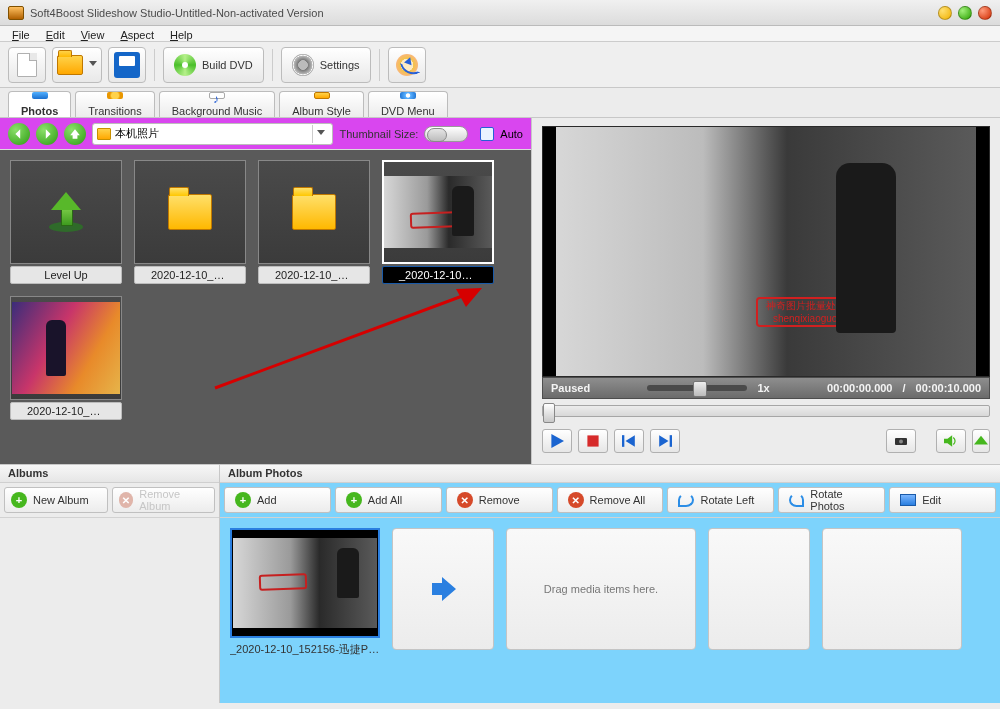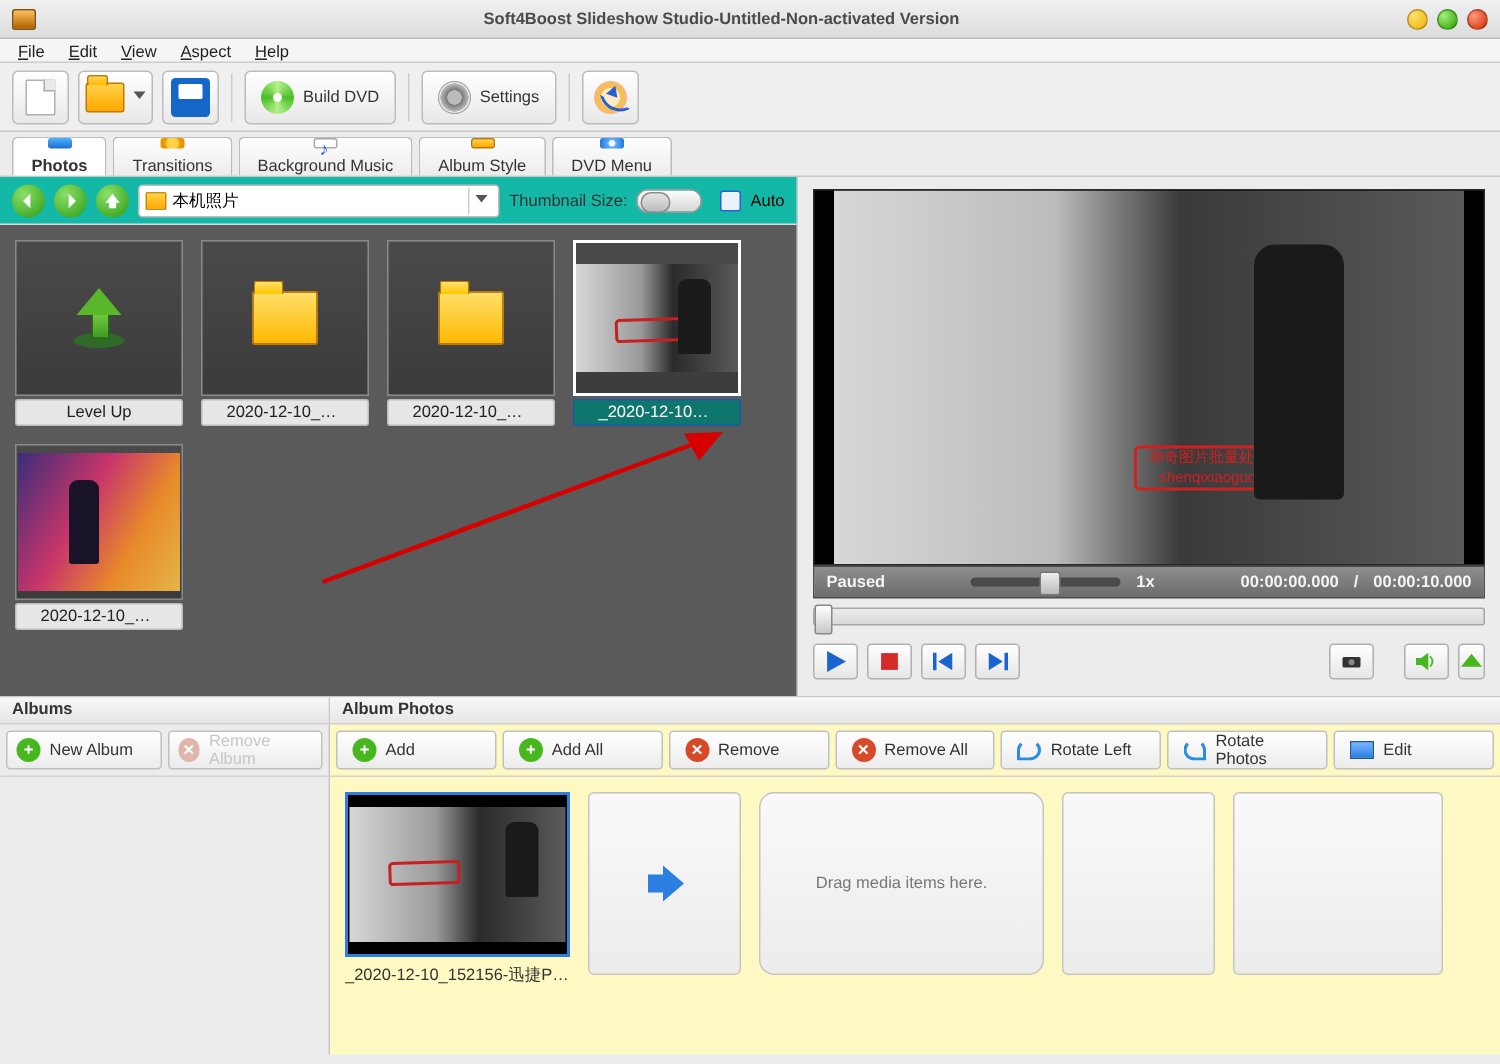--- a/index.html
+++ b/index.html
@@ -1,20 +1,20 @@
 <!DOCTYPE html>
 <html><head>
 <meta charset="utf-8">
 <style>
 * { box-sizing: border-box; margin: 0; padding: 0; font-family: Tahoma, Arial, sans-serif; font-size: 11px; }
 body { background: #ececec; width: 1000px; height: 709px; overflow: hidden; position: relative; }
 
 .titlebar { height: 26px; background: linear-gradient(#f0f0f0,#dcdcdc); border-bottom: 1px solid #bbb; display: flex; align-items: center; padding: 0 8px; }
 .titlebar .app-icon { width: 16px; height: 14px; background: linear-gradient(#ffc060,#b06000); border: 1px solid #805000; border-radius: 2px; margin-right: 6px; }
-.titlebar .title { flex: 1; text-align: center; font-weight: bold; color: #4a4a4a; }
+.titlebar .title { flex: 1; font-weight: normal; color: #4a4a4a; }
 .titlebar .win-btn { width: 14px; height: 14px; border-radius: 50%; margin-left: 6px; border: 1px solid rgba(0,0,0,.25); }
 .titlebar .min { background: radial-gradient(circle at 30% 30%, #ffe070, #f0b000); }
 .titlebar .max { background: radial-gradient(circle at 30% 30%, #a0f07a, #2aa000); }
 .titlebar .close { background: radial-gradient(circle at 30% 30%, #ff9a7a, #d02a00); }
 
 .menubar { height: 16px; padding: 2px 6px; background: #f5f5f5; border-bottom: 1px solid #ccc; display: flex; gap: 4px; }
 .menubar span { padding: 1px 6px; color: #222; cursor: default; }
 .menubar span u { text-decoration: underline; }
 
 .toolbar { height: 46px; background: #efefef; border-bottom: 1px solid #c8c8c8; display: flex; align-items: center; padding: 4px 8px; gap: 6px; }
@@ -42,21 +42,21 @@
 .tab .ti { width:16px;height:16px;border-radius:2px; }
 .ti-photo{background:linear-gradient(#51b0ff,#1a6fcf);}
 .ti-star{background:radial-gradient(circle,#ffd24a 40%,#e99700 60%);}
 .ti-music{background:#fff;border:1px solid #aaa;position:relative;} .ti-music::after{content:"♪";position:absolute;left:3px;top:-1px;color:#2760d6;font-size:12px;}
 .ti-album{background:linear-gradient(#ffd34a,#ffa800);border:1px solid #c07800;}
 .ti-dvd{background:radial-gradient(circle,#fff 20%,#5ab0ff 30%,#1a6fcf 100%);border-radius:50%;}
 
 .mainrow { display:flex; height: 346px; background:#ececec; }
 
 .browser { width: 532px; border-right: 1px solid #c7c7c7; display:flex; flex-direction:column; }
-.navrow { height: 32px; display:flex; align-items:center; padding: 4px 8px; gap: 6px; background:#14b8a6; border-bottom:1px solid #dcdcdc; }
+.navrow { height: 32px; display:flex; align-items:center; padding: 4px 8px; gap: 6px; background:#d946ef; border-bottom:1px solid #dcdcdc; }
 .navbtn { width: 22px; height: 22px; border-radius: 50%; background: radial-gradient(circle at 35% 30%,#8be06a,#2c9b12); display:flex;align-items:center;justify-content:center;color:#fff;font-weight:bold; }
 .navbtn.up{background: radial-gradient(circle at 35% 30%,#8be06a,#2c9b12);}
 .navbtn svg{width:12px;height:12px;fill:#fff;}
 .pathbox { flex: 1; height: 22px; border: 1px solid #bcbcbc; border-radius: 3px; background: #fff; display:flex; align-items:center; padding: 0 4px; gap: 4px; }
 .pathbox .fld{width:14px;height:12px;background:linear-gradient(#ffd34a,#ffa800);border:1px solid #c89000;border-radius:1px;}
 .pathbox input { border:none; outline:none; flex:1; background:transparent; }
 .pathbox .dd { width:16px;height:18px; border-left:1px solid #ccc;display:flex;align-items:center;justify-content:center; }
 .thumbsz { color:#333; }
 .slider-pill { width: 44px; height: 16px; border-radius: 8px; border:1px solid #9a9a9a; background: linear-gradient(#fff,#d4d4d4); position:relative; }
 .slider-pill::after{content:"";position:absolute;left:2px;top:1px;width:18px;height:12px;border-radius:7px;background:linear-gradient(#e6e6e6,#bcbcbc);border:1px solid #8a8a8a;}
@@ -104,31 +104,31 @@
 .albums .btns{display:flex;gap:4px;padding:4px;border-bottom:1px solid #d2d2d2;}
 .abtn{flex:1;height:26px;border:1px solid #c0c0c0;border-radius:3px;background:linear-gradient(#fff,#ececec);display:flex;align-items:center;gap:6px;padding:0 6px;color:#333;}
 .abtn.disabled{color:#c6c6c6;}
 .plus{width:16px;height:16px;border-radius:50%;background:#46b71e;display:flex;align-items:center;justify-content:center;color:#fff;font-weight:bold;}
 .xmark{width:16px;height:16px;border-radius:50%;background:#d64a2a;display:flex;align-items:center;justify-content:center;color:#fff;font-weight:bold;font-size:10px;}
 .xmark.dim{background:#e0b5aa;}
 .album-list{flex:1;padding:4px;}
 .album-item{height:28px;border:1px solid #b0b0b0;border-radius:3px;background:linear-gradient(#ffffff,#e6e6e6);display:flex;align-items:center;gap:8px;padding:0 6px;font-weight:bold;color:#222;}
 .album-item .thm{width:30px;height:20px;background:linear-gradient(90deg,#bcbcbc,#3a3a3a);border:1px solid #888;}
 
-.albumphotos{flex:1;background:#fef9c3;display:flex;flex-direction:column;}
+.albumphotos{flex:1;background:#7dd3fc;display:flex;flex-direction:column;}
 .ap-btns{display:flex;gap:4px;padding:4px;border-bottom:1px solid #d2d2d2;flex-wrap:nowrap;}
 .apbtn{height:26px;border:1px solid #c0c0c0;border-radius:3px;background:linear-gradient(#fff,#ececec);display:flex;align-items:center;gap:6px;padding:0 10px;color:#333;flex:1;justify-content:flex-start;}
 .apbtn .ic{width:16px;height:16px;display:flex;align-items:center;justify-content:center;}
 .rot{width:16px;height:14px;border:2px solid #2b8de6;border-top-color:transparent;border-radius:50% 50% 50% 0;display:inline-block;}
 .rot.r{transform:scaleX(-1);}
 .editic{width:16px;height:12px;background:linear-gradient(#7ab6ff,#2a7fe0);border:1px solid #1a5aa8;}
 .strip{flex:1;padding:10px;display:flex;gap:12px;align-items:flex-start;overflow:hidden;}
 .strip .slot{width:140px;height:122px;border:1px solid #c4c4c4;background:linear-gradient(#f9f9f9,#ececec);border-radius:4px;display:flex;align-items:center;justify-content:center;position:relative;}
 .strip .slot.square{width:102px;}
-.strip .slot.drag{width:190px;color:#777;text-align:center;border-radius:10px;}
+.strip .slot.drag{width:190px;color:#777;text-align:center;}
 .strip .photo{width:150px;}
 .strip .photo .pf{width:150px;height:110px;border:2px solid #2a7fe0;background:#000;display:flex;align-items:center;justify-content:center;}
 .strip .photo .pf .inner{width:144px;height:90px;}
 .strip .photo .pcap{margin-top:4px;color:#333;white-space:nowrap;overflow:hidden;text-overflow:ellipsis;}
 .strip .trans-arrow{width:30px;height:30px;}
 
 .red-arrow{position:absolute;left:210px;top:283px;width:272px;height:110px;pointer-events:none;z-index:20;}
 
 </style>
 </head>
@@ -252,21 +252,21 @@
             <div class="folder-ico"></div>
           </div>
         <div class="cap">2020-12-10_1521...</div>
       </div>
       <div class="thumb selected">
         <div class="frame">
             <div class="img-bw">
               <div class="stamp"></div>
             </div>
           </div>
-        <div class="cap" style="background:#0f766e;color:#fff;border-color:#1a5aa8;">_2020-12-10_152...</div>
+        <div class="cap" style="background:#000000;color:#fff;border-color:#1a5aa8;">_2020-12-10_152...</div>
       </div>
       <div class="thumb">
         <div class="frame">
             <div class="img-color"></div>
           </div>
         <div class="cap">2020-12-10_1521...</div>
       </div>
     </div>
   </div>
 

